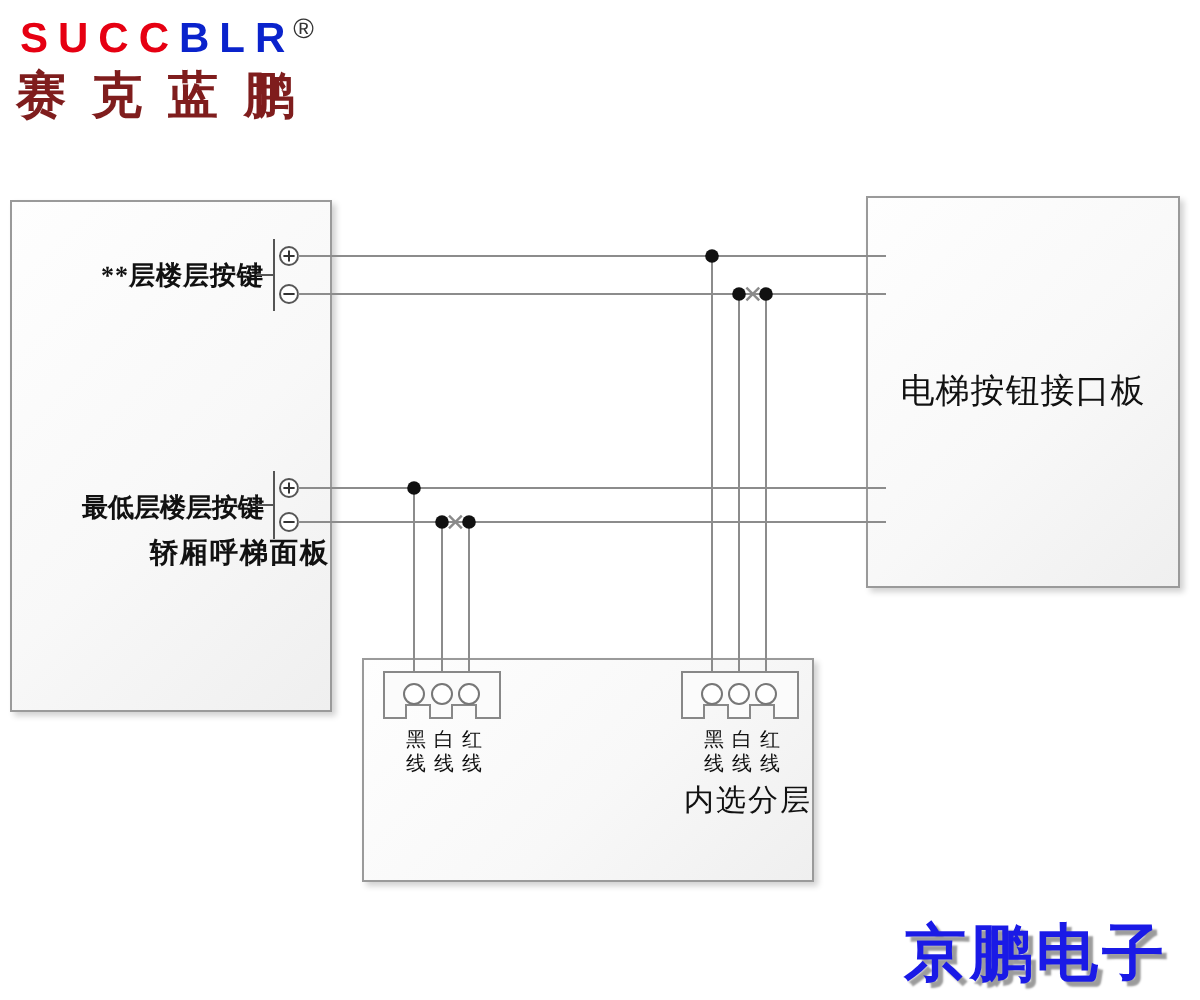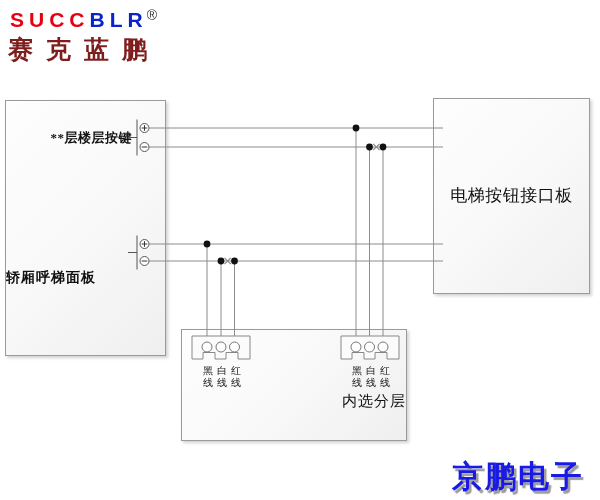--- a/index.html
+++ b/index.html
@@ -34,21 +34,21 @@
     border:1px solid #9a9a9a;
     background:linear-gradient(135deg,#fefefe 0%,#f8f8f8 55%,#efefef 100%);
     box-shadow:2px 2px 3px rgba(0,0,0,0.18);
   }
   .panel-car{left:5px;top:100px;width:161px;height:256px;font-weight:bold;}
   .panel-board{left:433px;top:98px;width:157px;height:196px;}
   .panel-module{left:181px;top:329px;width:226px;height:112px;}
   .lbl{position:absolute;font-size:13px;line-height:15px;white-space:nowrap;color:#111;}
   .lbl-top-btn{top:29px;right:33px;letter-spacing:0.5px;}
   .lbl-bottom-btn{top:145px;right:33px;}
-  .lbl-car-title{top:169px;left:0;width:100%;text-align:left;font-size:14px;letter-spacing:1px;}
+  .lbl-car-title{top:169px;left:0;width:100%;text-align:right;font-size:14px;letter-spacing:1px;}
   .lbl-board-title{top:89px;left:0;width:100%;text-align:center;font-size:17px;letter-spacing:0.5px;}
   .lbl-module-title{top:64px;left:0;width:100%;text-align:right;font-size:15px;letter-spacing:1px;}
   .wire-lbl{
     position:absolute;width:14px;top:35px;
     font-size:10px;line-height:11.5px;text-align:center;color:#111;
     word-break:break-all;
   }
   
   .overlay{position:absolute;left:0;top:0;width:600px;height:500px;}
   .wire{stroke:#8c8c8c;stroke-width:1;fill:none;}
@@ -73,20 +73,21 @@
 
 <div class="logo">
   <div class="logo-latin">
     <span class="logo-red">SUCC</span><span class="logo-blue">BLR</span><span class="logo-reg">®</span>
   </div>
   <div class="logo-cn">赛克蓝鹏</div>
 </div>
 
 <div class="panel panel-car">
   <div class="lbl lbl-top-btn">**层楼层按键</div>
+  <div class="lbl lbl-bottom-btn">最低层楼层按键</div>
   <div class="lbl lbl-car-title">轿厢呼梯面板</div>
 </div>
 
 <div class="panel panel-board">
   <div class="lbl lbl-board-title">电梯按钮接口板</div>
 </div>
 
 <div class="panel panel-module">
   <div class="lbl lbl-module-title">内选分层</div>
 

